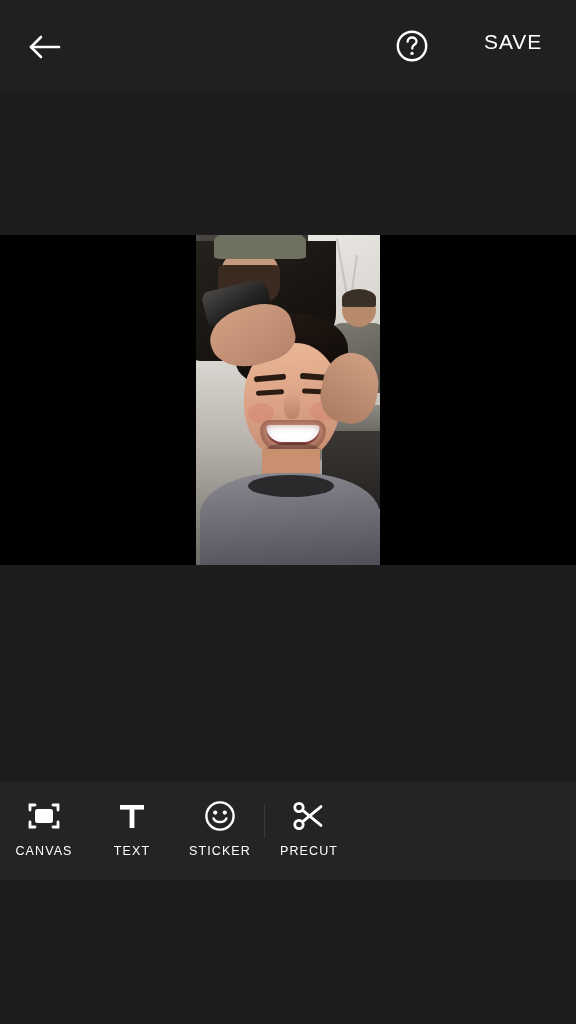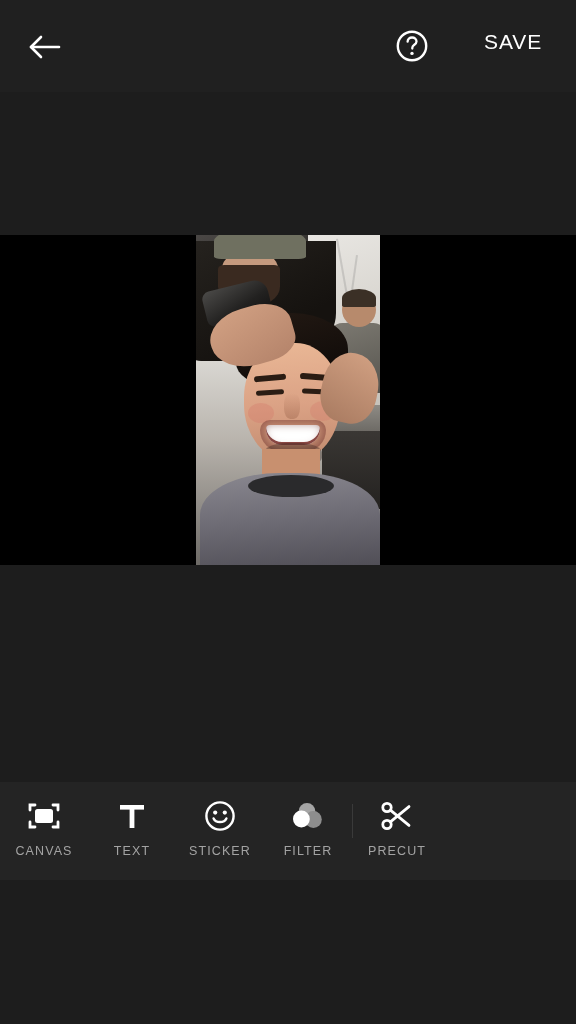--- a/index.html
+++ b/index.html
@@ -197,21 +197,21 @@
     flex:0 0 auto; width:88px; height:98px;
     display:flex; flex-direction:column; align-items:center;
     padding-top:14px; cursor:pointer;
   }
   .tool .ico {
     width:40px; height:40px;
     display:flex; align-items:center; justify-content:center;
   }
   .tool .lbl {
     margin-top:8px; font-size:12.5px; letter-spacing:1.1px;
-    color:#a3a3a3; white-space:nowrap;
+    color:#ffffff; white-space:nowrap;
   }
   .tool-divider {
     flex:0 0 auto; width:1px; height:34px; margin-top:22px;
     background:#3a3a3a;
   }
 
   
   .timeline {
     position:absolute; top:880px; left:0; width:576px; height:144px;
     background:#1d1d1d;
@@ -328,30 +328,20 @@
         <svg width="32" height="32" viewBox="0 0 32 32">
           <circle cx="16" cy="16" r="13.6" fill="none" stroke="#ffffff" stroke-width="2.4"></circle>
           <circle cx="11.2" cy="12.6" r="2.1" fill="#ffffff"></circle>
           <circle cx="20.8" cy="12.6" r="2.1" fill="#ffffff"></circle>
           <path d="M9.6 18.4 C11.8 23.2, 20.2 23.2, 22.4 18.4" fill="none" stroke="#ffffff" stroke-width="2.4" stroke-linecap="round"></path>
         </svg>
       </div>
       <div class="lbl">STICKER</div>
     </div>
 
-    <div class="tool">
-      <div class="ico">
-        <svg width="34" height="32" viewBox="0 0 34 32">
-          <circle cx="16" cy="11.5" r="8.4" fill="#a5a5a5"></circle>
-          <circle cx="22.4" cy="19.5" r="8.4" fill="#8d8d8d"></circle>
-          <circle cx="10.4" cy="19" r="8.4" fill="#ffffff"></circle>
-        </svg>
-      </div>
-      <div class="lbl">FILTER</div>
-    </div>
 
 
     <div class="tool-divider"></div>
 
     <div class="tool">
       <div class="ico">
         <svg width="34" height="32" viewBox="0 0 34 32">
           <circle cx="7" cy="7.5" r="4.2" fill="none" stroke="#ffffff" stroke-width="2.8"></circle>
           <circle cx="7" cy="24.5" r="4.2" fill="none" stroke="#ffffff" stroke-width="2.8"></circle>
           <line x1="10.4" y1="10.2" x2="29" y2="25.4" stroke="#ffffff" stroke-width="2.8" stroke-linecap="round"></line>

